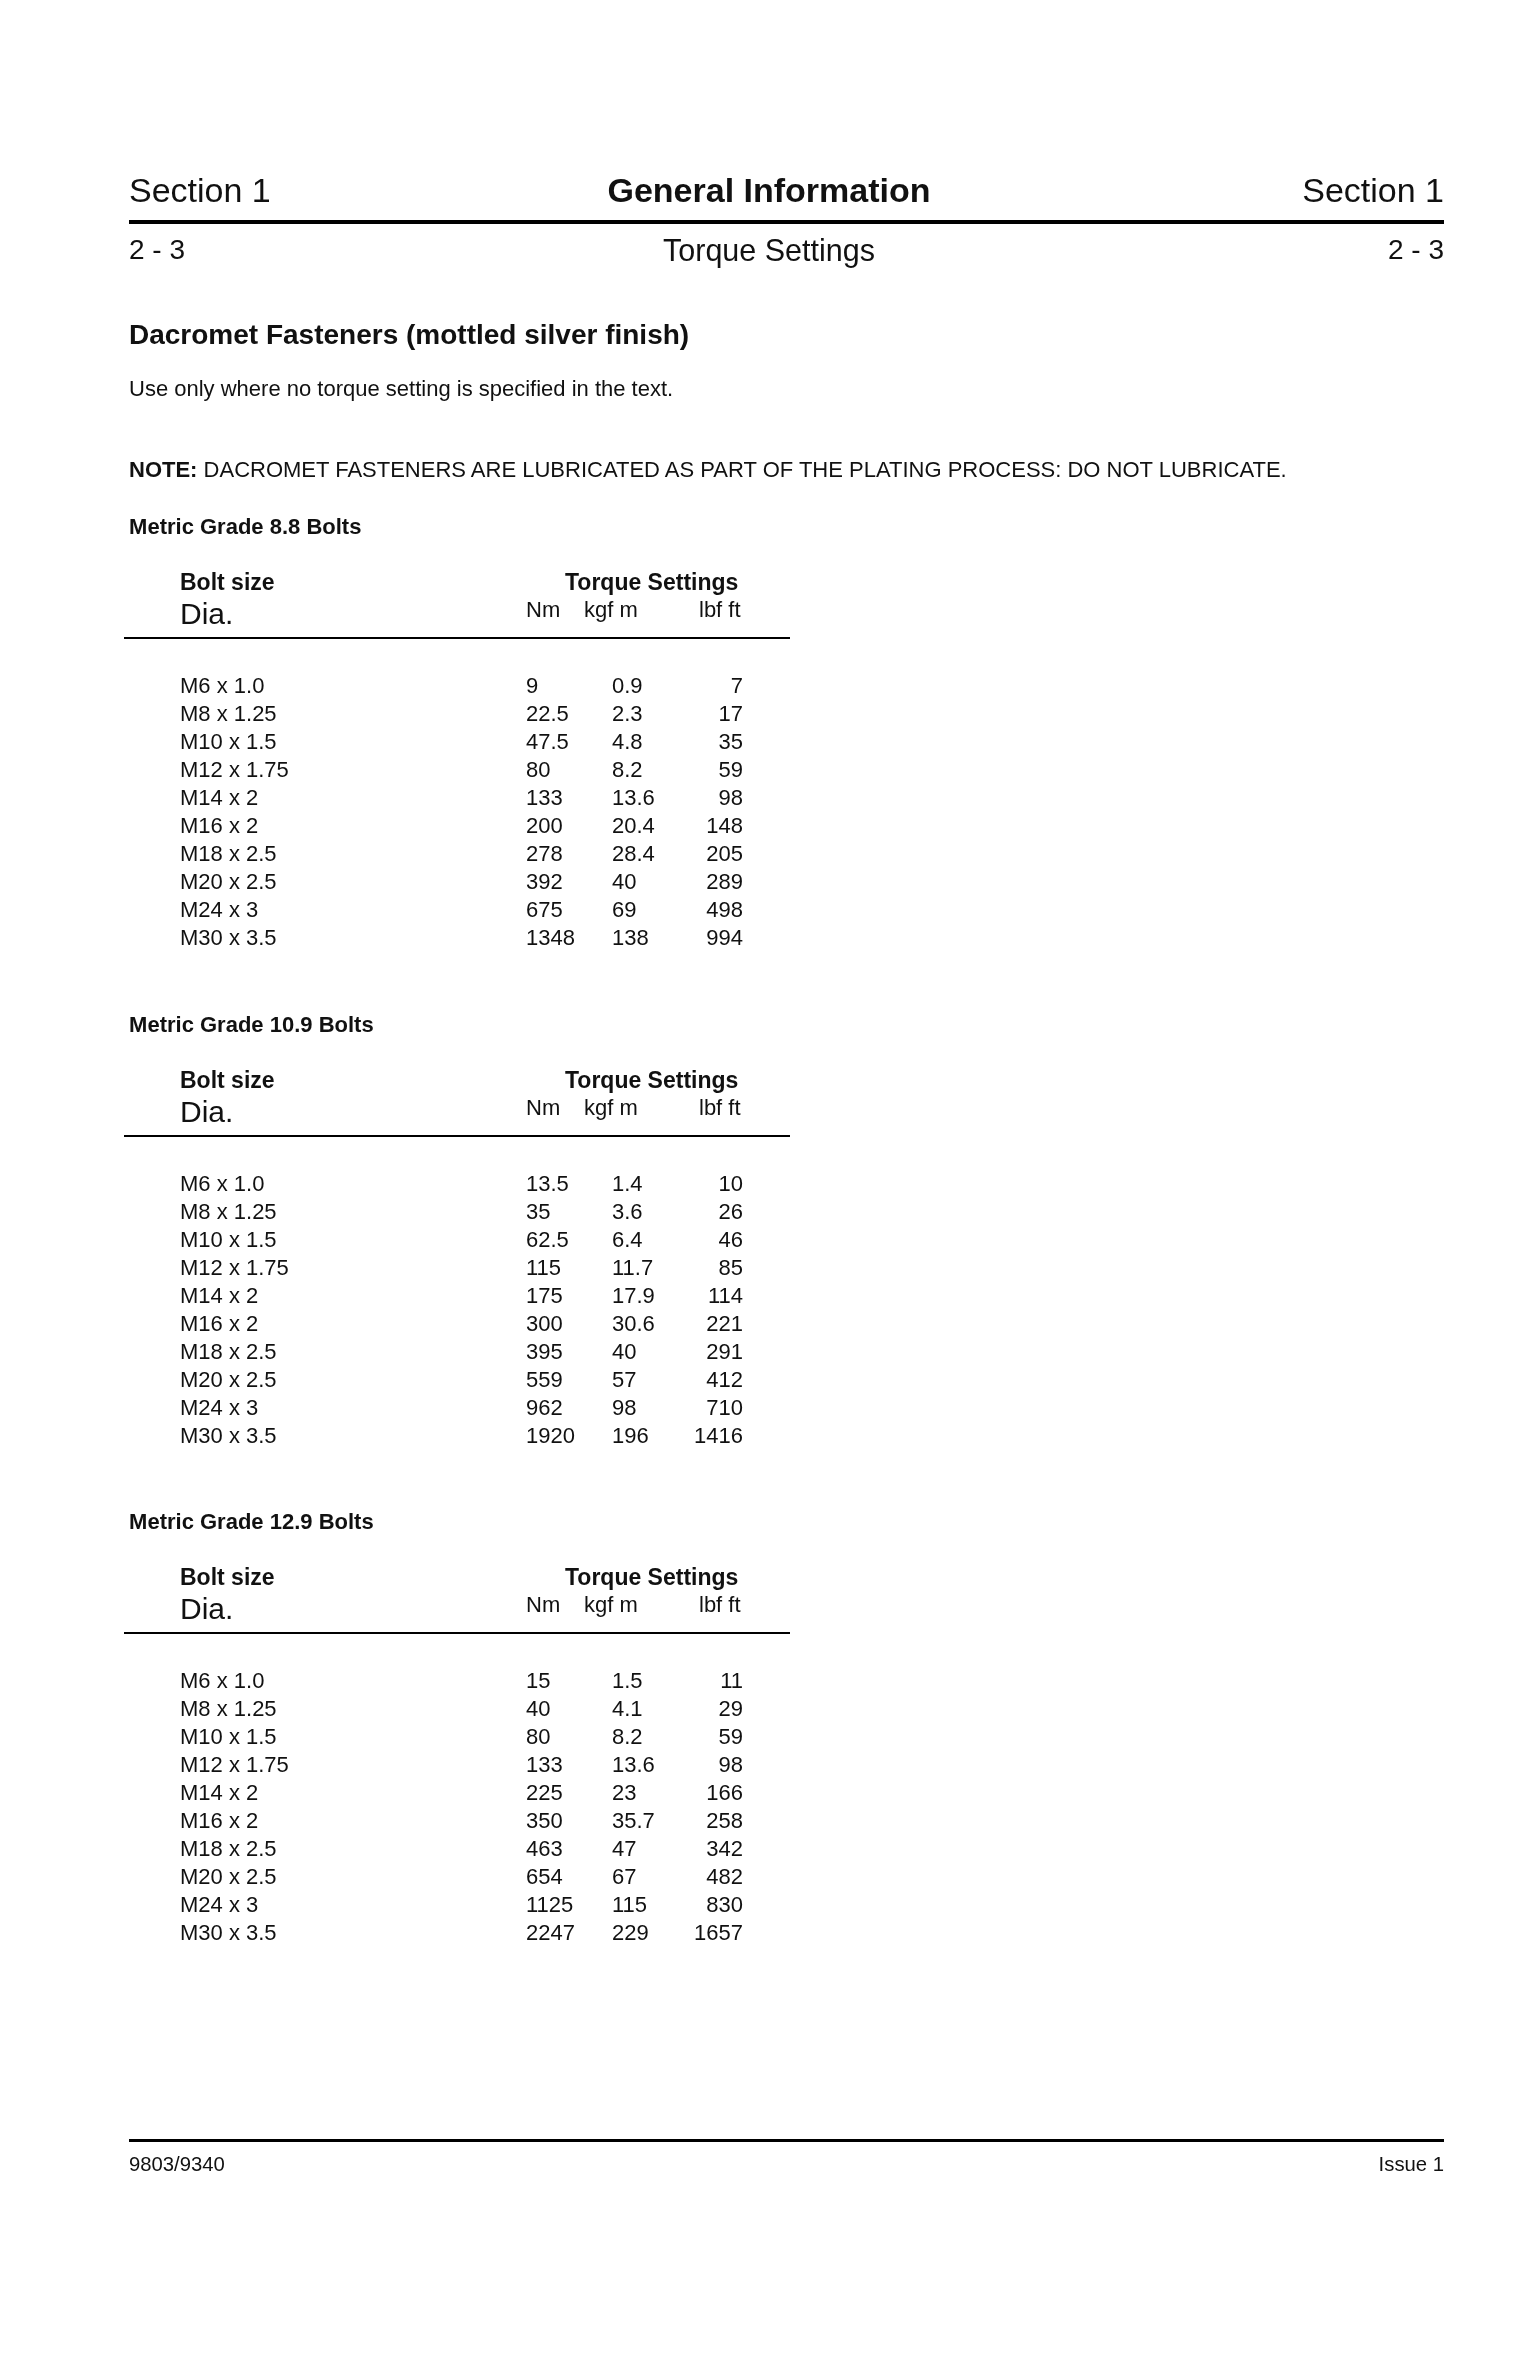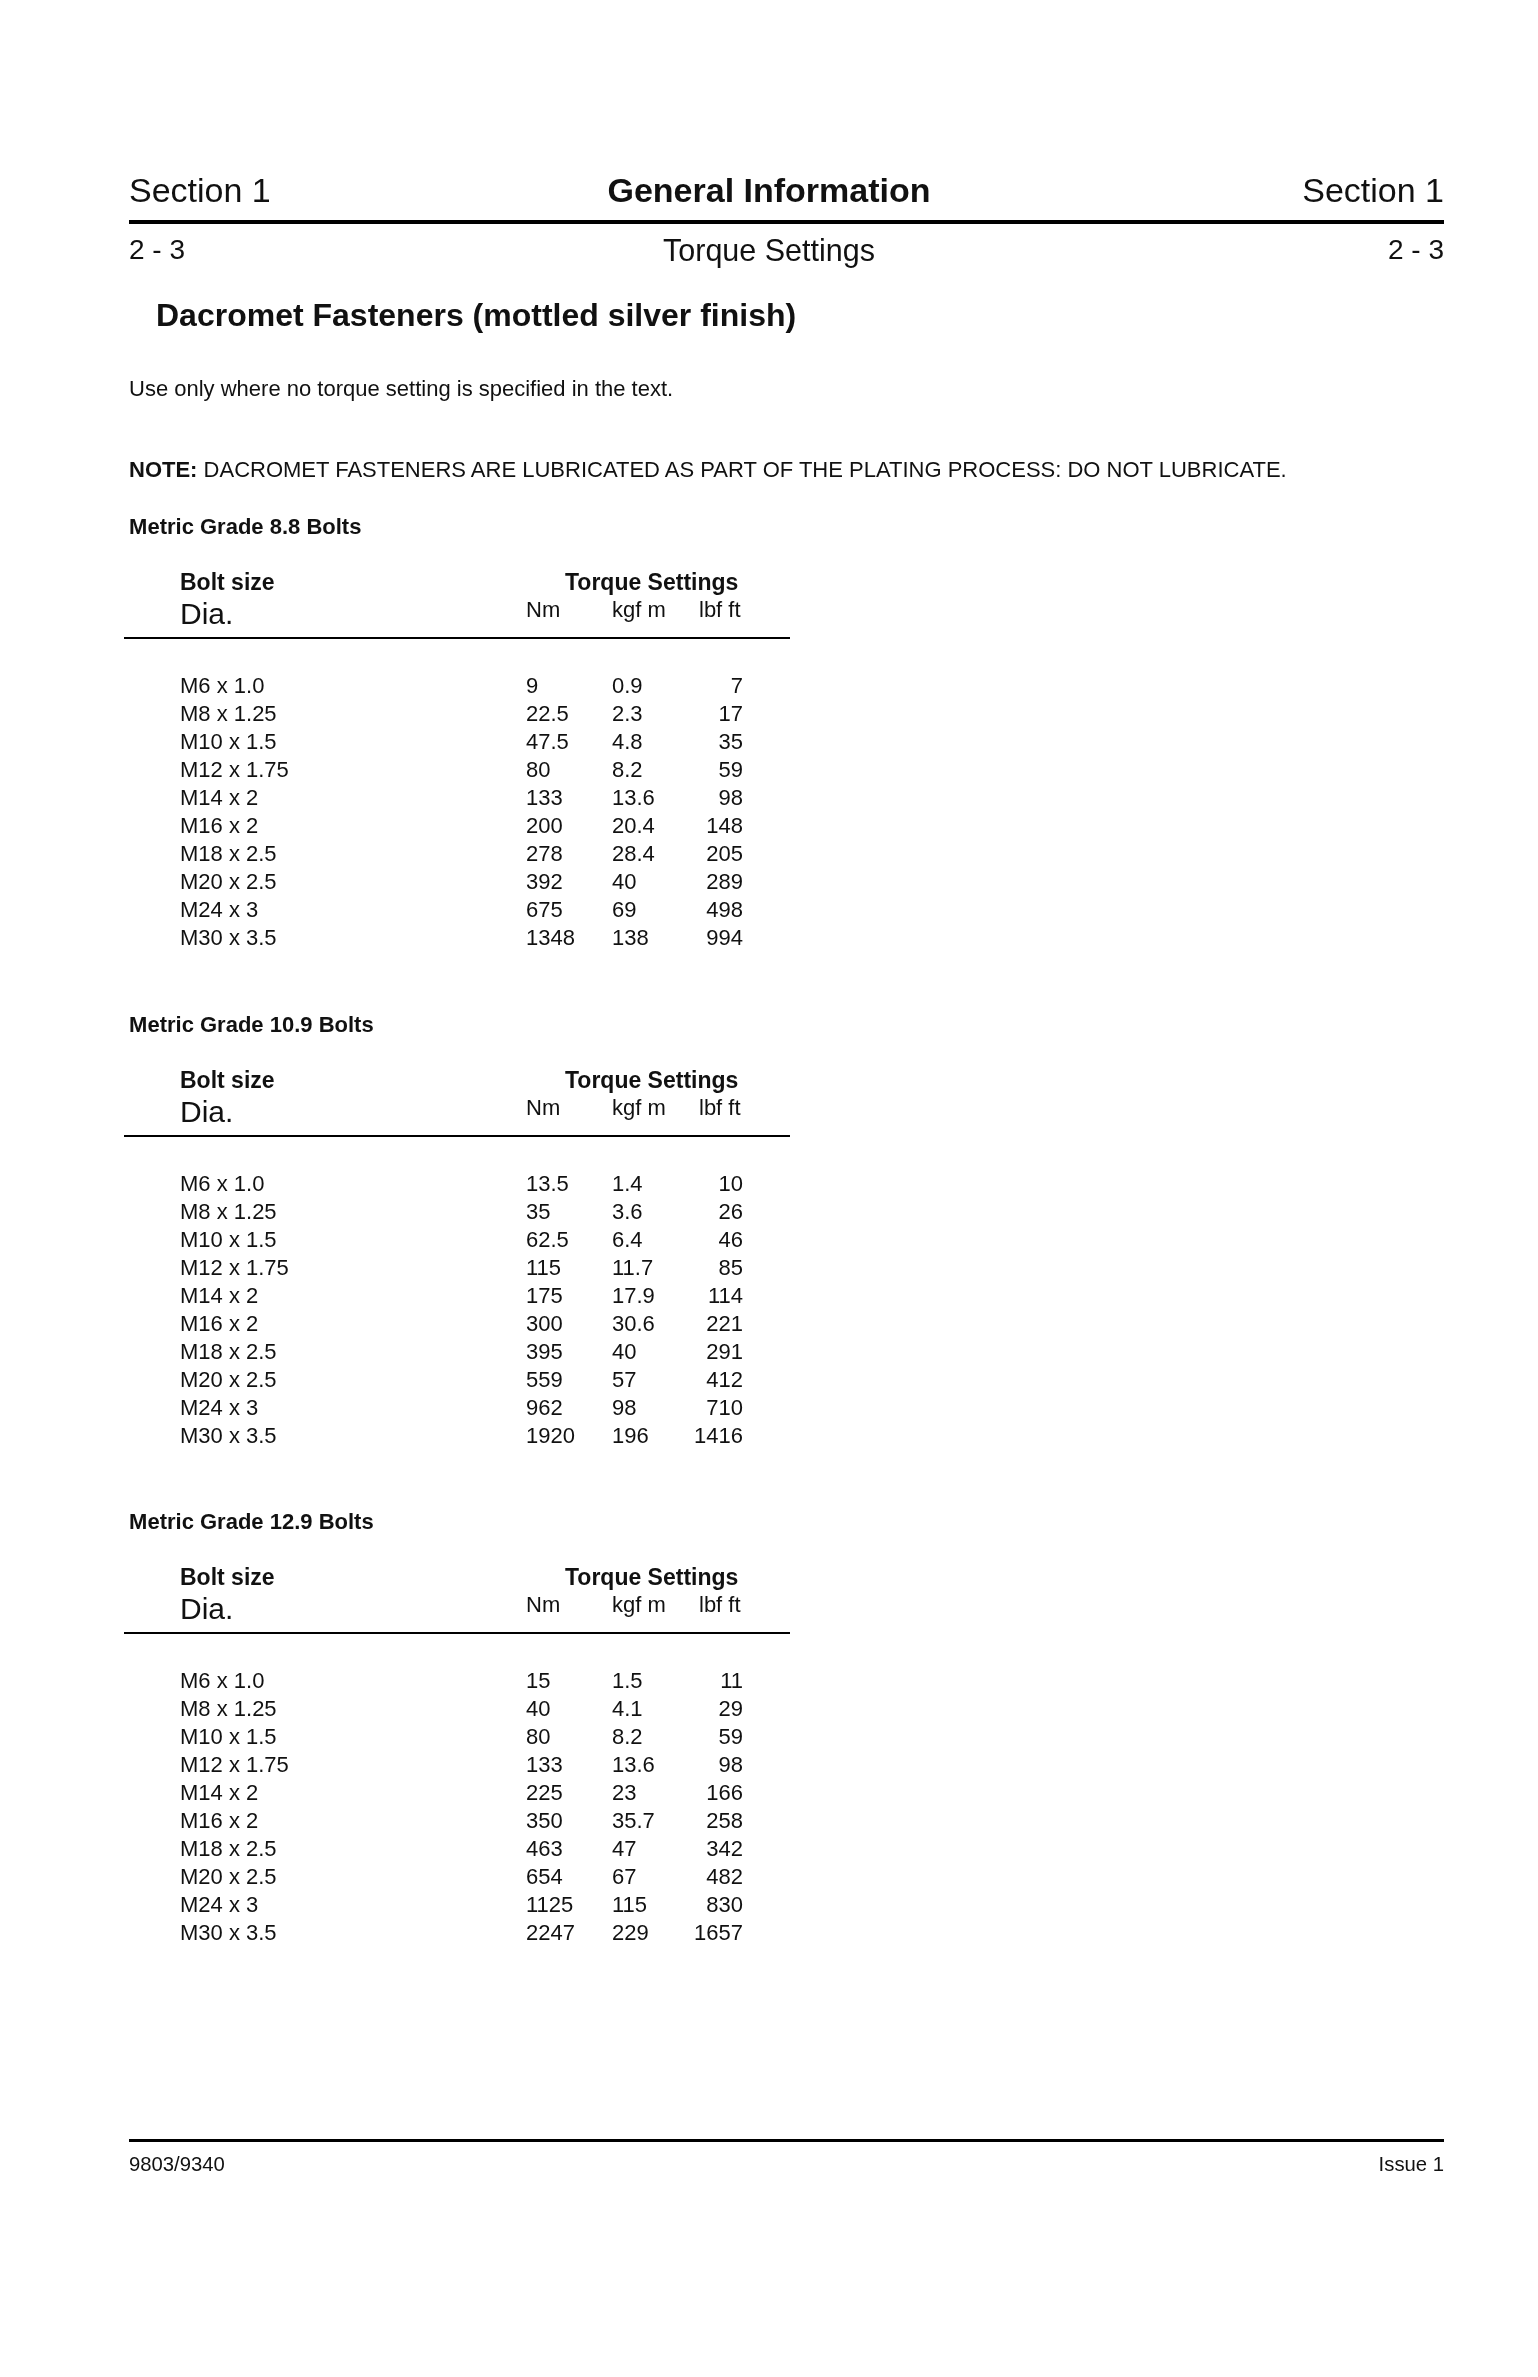--- a/index.html
+++ b/index.html
@@ -10,32 +10,32 @@
   .abs { position: absolute; }
   .hdr-left, .hdr-right { font-size: 34px; top: 173px; line-height: 1; }
   .hdr-left { left: 129px; }
   .hdr-right { right: 94px; }
   .hdr-center { font-size: 34px; font-weight: bold; top: 173px; left: 0; width: 1538px; text-align: center; line-height: 1; }
   .rule-thick { left: 129px; width: 1315px; height: 4.4px; background: #000; }
   .sub-left, .sub-right { font-size: 28px; top: 236px; line-height: 1; }
   .sub-left { left: 129px; }
   .sub-right { right: 94px; }
   .sub-center { font-size: 30.5px; top: 235px; left: 0; width: 1538px; text-align: center; line-height: 1; }
-  .doc-title { left: 129px; top: 299px; font-size: 32px; font-weight: bold; line-height: 1; margin-left: 27px; }
+  .doc-title { left: 129px; top: 321px; font-size: 28px; font-weight: bold; line-height: 1; }
   .intro { left: 129px; top: 378px; font-size: 22px; line-height: 1; }
   .note { left: 129px; top: 434px; font-size: 22px; line-height: 1; margin-top: 25px; }
   .note b { font-weight: bold; }
 
   .tbl { position: absolute; left: 124px; width: 667px; }
   .tbl-heading { position: absolute; left: 5.1px; top: 0; font-size: 22px; font-weight: bold; line-height: 1; white-space: nowrap; }
   .th-bolt { position: absolute; left: 56px; top: 55px; font-size: 23px; font-weight: bold; line-height: 1; }
   .th-torque { position: absolute; left: 441px; top: 55px; font-size: 23px; font-weight: bold; line-height: 1; white-space: nowrap; }
   .th-dia { position: absolute; left: 56px; top: 83px; font-size: 30px; line-height: 1; }
   .th-nm { position: absolute; left: 402px; top: 83px; font-size: 22px; line-height: 1; }
-  .th-kgf { position: absolute; left: 488px; top: 83px; font-size: 22px; line-height: 1; }
+  .th-kgf { position: absolute; left: 460px; top: 83px; font-size: 22px; line-height: 1; }
   .th-lbf { position: absolute; left: 575px; top: 83px; font-size: 22px; line-height: 1; white-space: nowrap; }
   .tbl-rule { position: absolute; left: 0; top: 121px; width: 666px; height: 1.9px; background: #000; }
   .rows { position: absolute; left: 0; top: 156px; width: 667px; }
   .row { position: relative; height: 28px; font-size: 22px; line-height: 28px; }
   .c-size { position: absolute; left: 56px; white-space: nowrap; }
   .c-nm { position: absolute; left: 402px; }
   .c-kgf { position: absolute; left: 488px; }
   .c-lbf { position: absolute; right: 48px; text-align: right; }
 
   .foot-rule { left: 129px; top: 2139px; width: 1315px; height: 3.2px; background: #000; }

